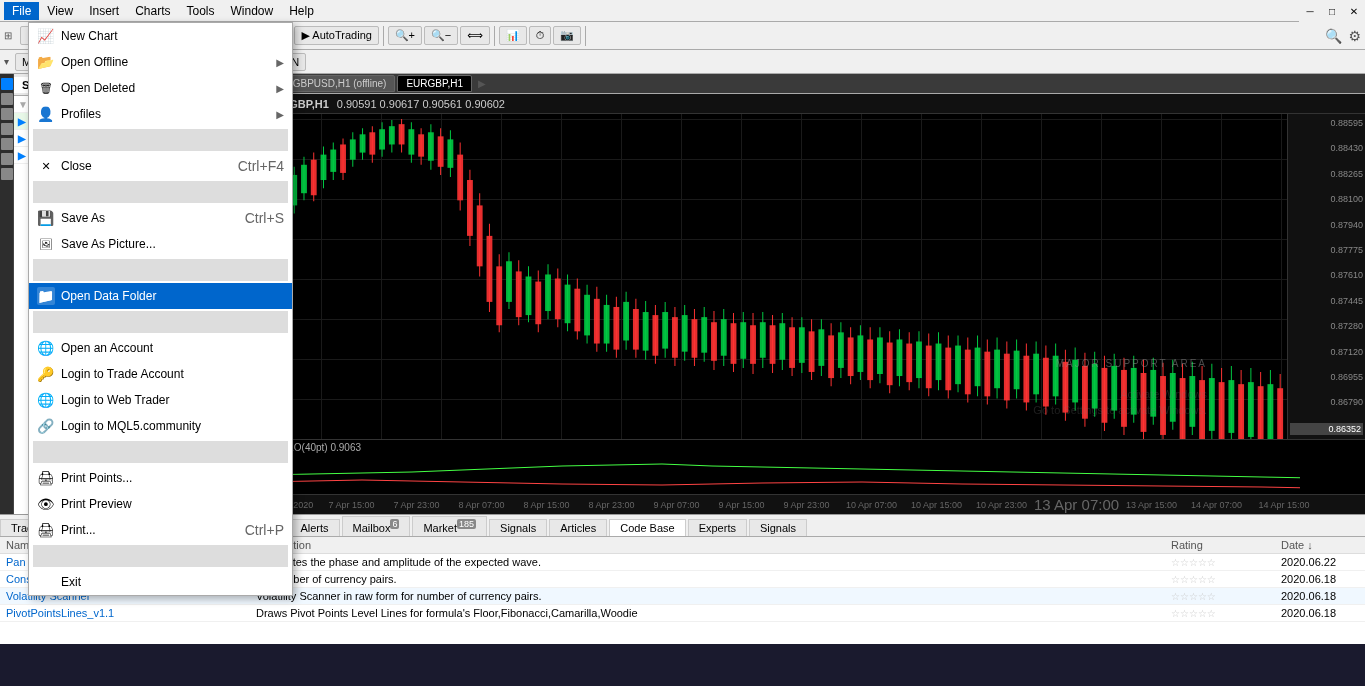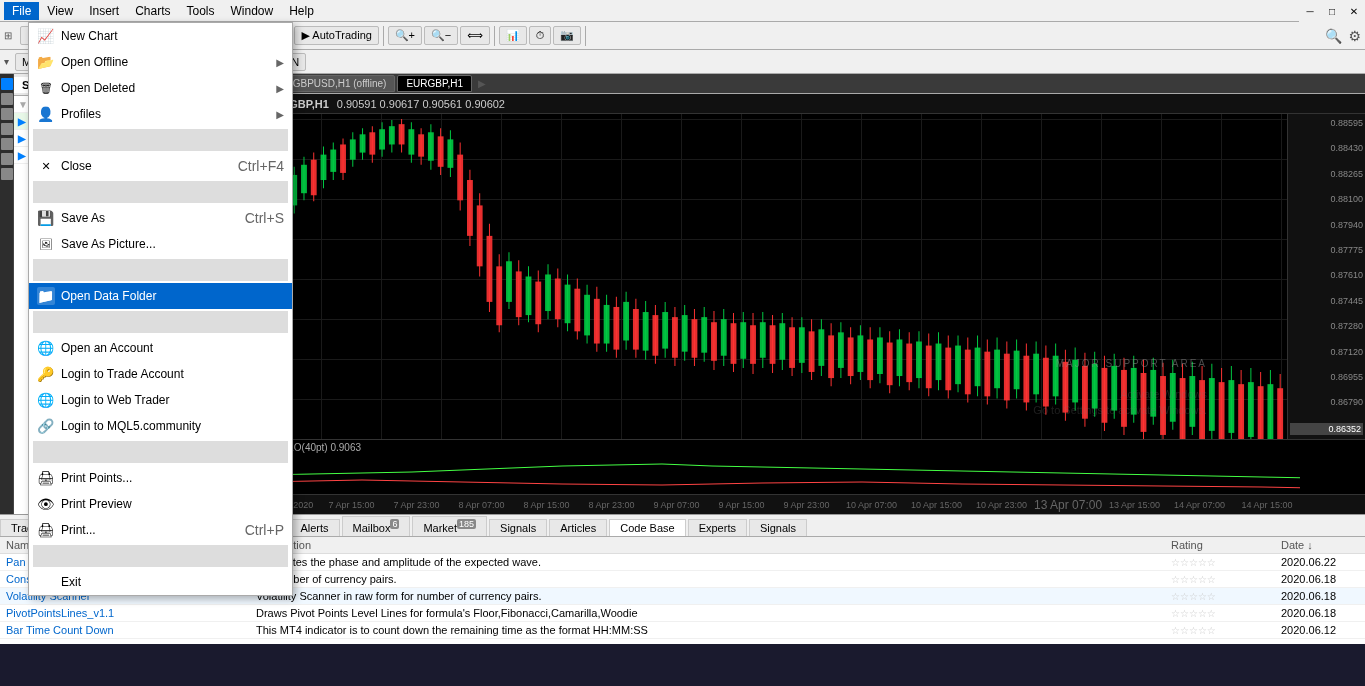--- a/index.html
+++ b/index.html
@@ -735,21 +735,21 @@
       <span class="time-label" style="font-size:9px; color:#666; min-width:65px;">7 Apr 23:00</span>
       <span class="time-label" style="font-size:9px; color:#666; min-width:65px;">8 Apr 07:00</span>
       <span class="time-label" style="font-size:9px; color:#666; min-width:65px;">8 Apr 15:00</span>
       <span class="time-label" style="font-size:9px; color:#666; min-width:65px;">8 Apr 23:00</span>
       <span class="time-label" style="font-size:9px; color:#666; min-width:65px;">9 Apr 07:00</span>
       <span class="time-label" style="font-size:9px; color:#666; min-width:65px;">9 Apr 15:00</span>
       <span class="time-label" style="font-size:9px; color:#666; min-width:65px;">9 Apr 23:00</span>
       <span class="time-label" style="font-size:9px; color:#666; min-width:65px;">10 Apr 07:00</span>
       <span class="time-label" style="font-size:9px; color:#666; min-width:65px;">10 Apr 15:00</span>
       <span class="time-label" style="font-size:9px; color:#666; min-width:65px;">10 Apr 23:00</span>
-      <span class="time-label" style="font-size:12px; color:#666; min-width:65px;text-align:right;">13 Apr 07:00</span>
+      <span class="time-label" style="font-size:15px; color:#666; min-width:65px;text-align:right;">13 Apr 07:00</span>
       <span class="time-label" style="font-size:9px; color:#666; min-width:65px;">13 Apr 15:00</span>
       <span class="time-label" style="font-size:9px; color:#666; min-width:65px;">14 Apr 07:00</span>
       <span class="time-label" style="font-size:9px; color:#666; min-width:70px;">14 Apr 15:00</span>
     </div>
   </div>
 </div>
 
 <div id="bottom-panel" style="height:130px; background:#fff; border-top:1px solid #999; display:flex; flex-direction:column;">
   <div id="bottom-tabs" style="display:flex; background:#f0f0f0; height:22px; align-items:flex-end; overflow:hidden; flex-shrink:0;">
     <div class="bottom-tab">Trade</div>
@@ -793,26 +793,20 @@
           <td>Volatility Scanner in raw form for number of currency pairs.</td>
           <td><span class="stars">☆☆☆☆☆</span></td>
           <td>2020.06.18</td>
         </tr>
         <tr>
           <td class="td-link">PivotPointsLines_v1.1</td>
           <td>Draws Pivot Points Level  Lines for formula's Floor,Fibonacci,Camarilla,Woodie</td>
           <td><span class="stars">☆☆☆☆☆</span></td>
           <td>2020.06.18</td>
         </tr>
-        <tr>
-          <td class="td-link">Bar Time Count Down</td>
-          <td>This MT4 indicator is to count down the remaining time as the format HH:MM:SS</td>
-          <td><span class="stars">☆☆☆☆☆</span></td>
-          <td>2020.06.12</td>
-        </tr>
       </tbody>
     </table>
   </div>
 </div>
 
 <div id="file-menu">
 
   <div class="menu-entry">
     <span class="menu-icon">📈</span>
     <span class="menu-label">New Chart</span>

